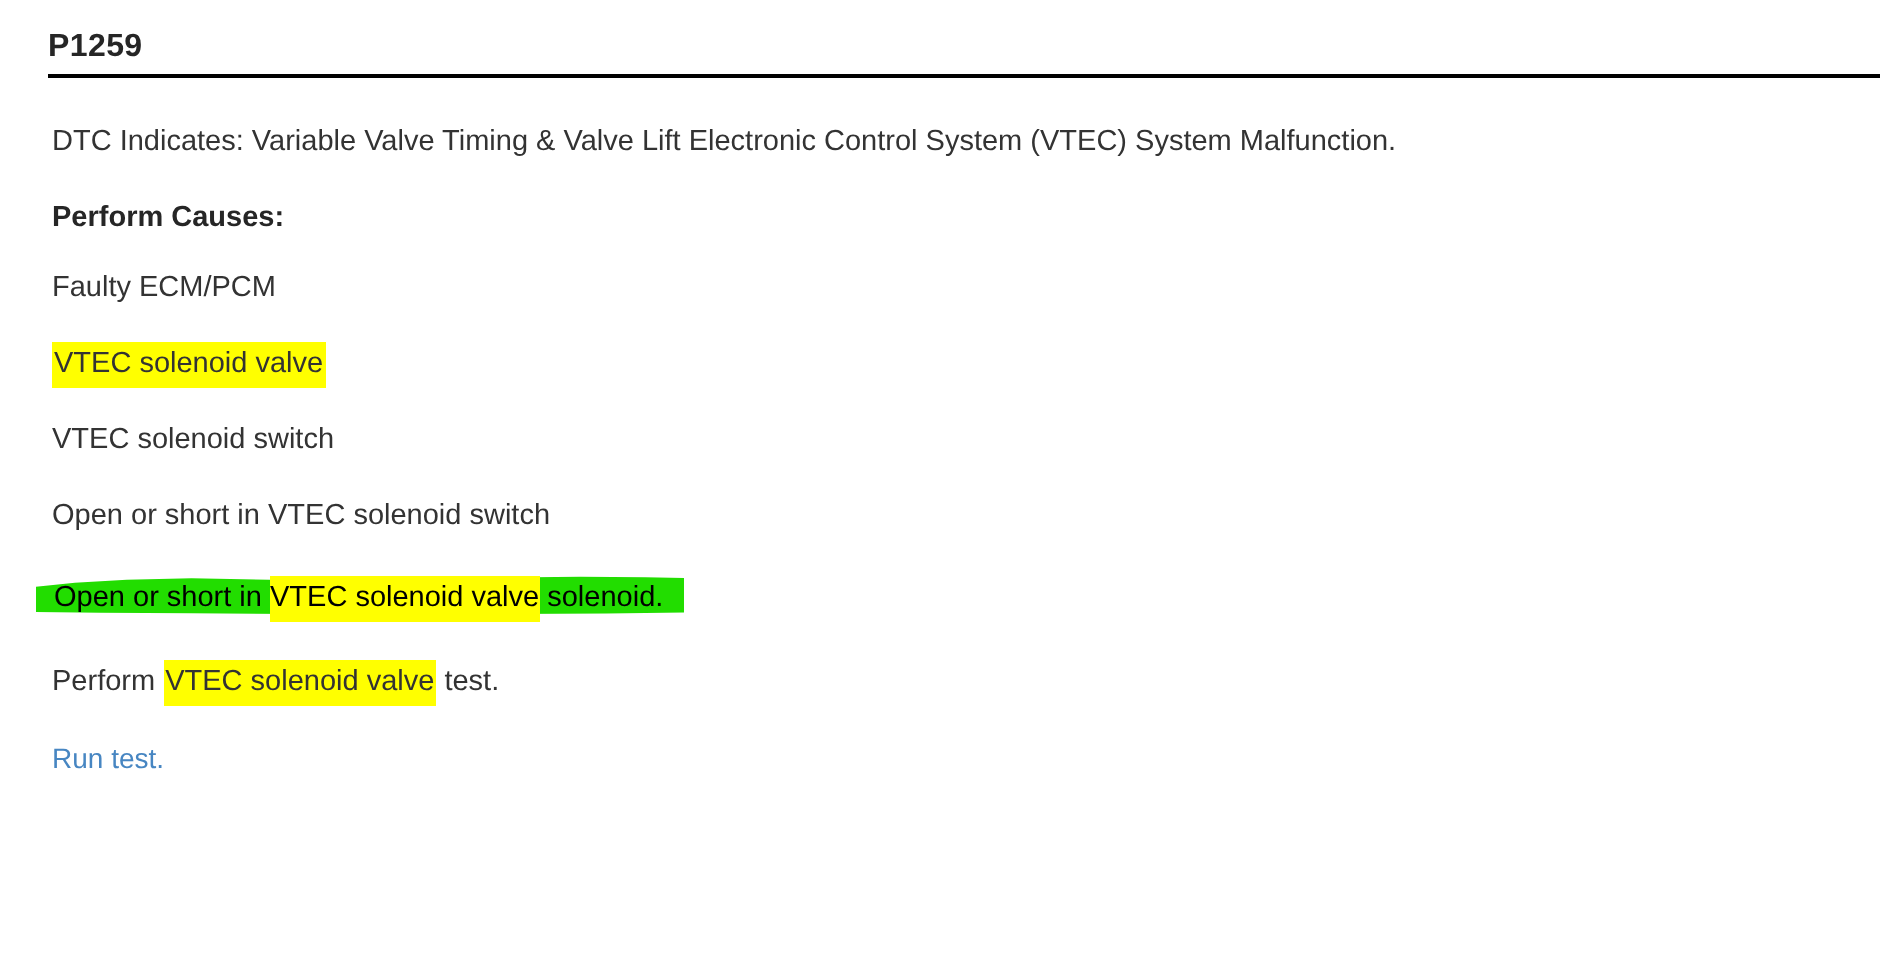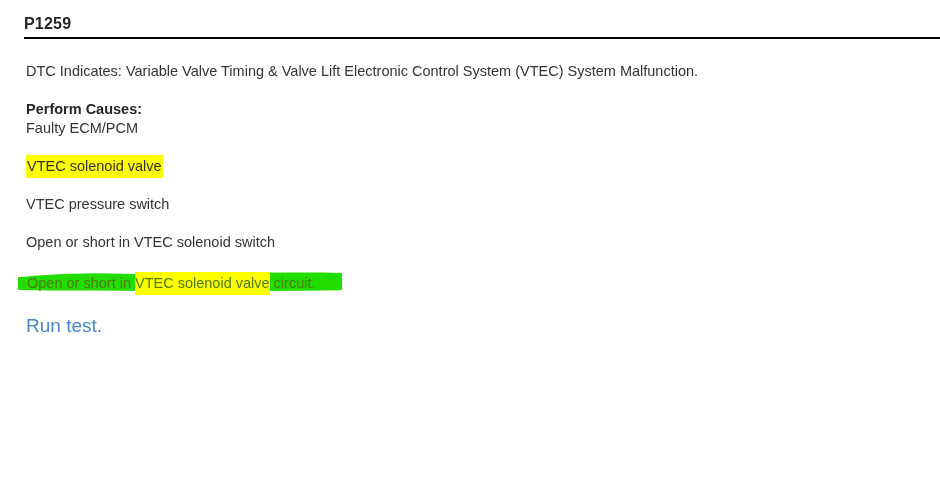--- a/index.html
+++ b/index.html
@@ -52,21 +52,21 @@
     top: 62px;
     right: 16px;
   }
   .line {
     font-size: 14.5px;
     line-height: 19px;
     color: #333333;
     white-space: nowrap;
   }
   .gap-lg { margin-top: 19px; }
-  .gap-sm { margin-top: 0; }
+  .gap-sm { margin-top: 16px; }
 
   .bold { font-weight: bold; color: #262626; }
 
   
   .hl-yellow {
     background: #ffff00;
     padding: 3px 1px 4px 1px;
     color: #333333;
   }
 
@@ -95,27 +95,27 @@
   }
   .marker-line .hl-inner {
     position: relative;
     z-index: 1;
     background: #ffff00;
     padding: 3px 0 4px 0;
   }
   .marker-line .txt {
     position: relative;
     z-index: 2;
-    color: #4d7c0f;
+    color: #000000;
   }
 
   
   .link {
     color: #4786c2;
-    font-size: 19px;
+    font-size: 14px;
     line-height: 19px;
     text-decoration: none;
     cursor: pointer;
   }
 </style>
 </head>
 <body>
 
 <div class="page">
 
@@ -129,30 +129,33 @@
     <div class="line">DTC Indicates: Variable Valve Timing &amp; Valve Lift Electronic Control System (VTEC) System Malfunction.</div>
 
     <div class="line gap-lg bold">Perform Causes:</div>
 
     <div class="line gap-sm">Faulty ECM/PCM</div>
 
     <div class="line gap-lg">
       <span class="hl-yellow">VTEC solenoid valve</span>
     </div>
 
-    <div class="line gap-lg">VTEC pressure switch</div>
+    <div class="line gap-lg">VTEC solenoid switch</div>
 
     <div class="line gap-lg">Open or short in VTEC solenoid switch</div>
 
     <div class="line gap-lg">
       <span class="marker-line">
         <span class="green-stroke"></span>
-        <span class="txt">Open or short in </span><span class="hl-inner"><span class="txt">VTEC solenoid valve</span></span><span class="txt"> circuit.</span>
+        <span class="txt">Open or short in </span><span class="hl-inner"><span class="txt">VTEC solenoid valve</span></span><span class="txt"> solenoid.</span>
       </span>
     </div>
 
+    <div class="line gap-lg">
+      <span>Perform </span><span class="hl-yellow">VTEC solenoid valve</span><span> test.</span>
+    </div>
 
     <div class="line gap-lg">
       <a class="link" href="#">Run test.</a>
     </div>
 
   </div>
 </div>
 
 </body></html>

